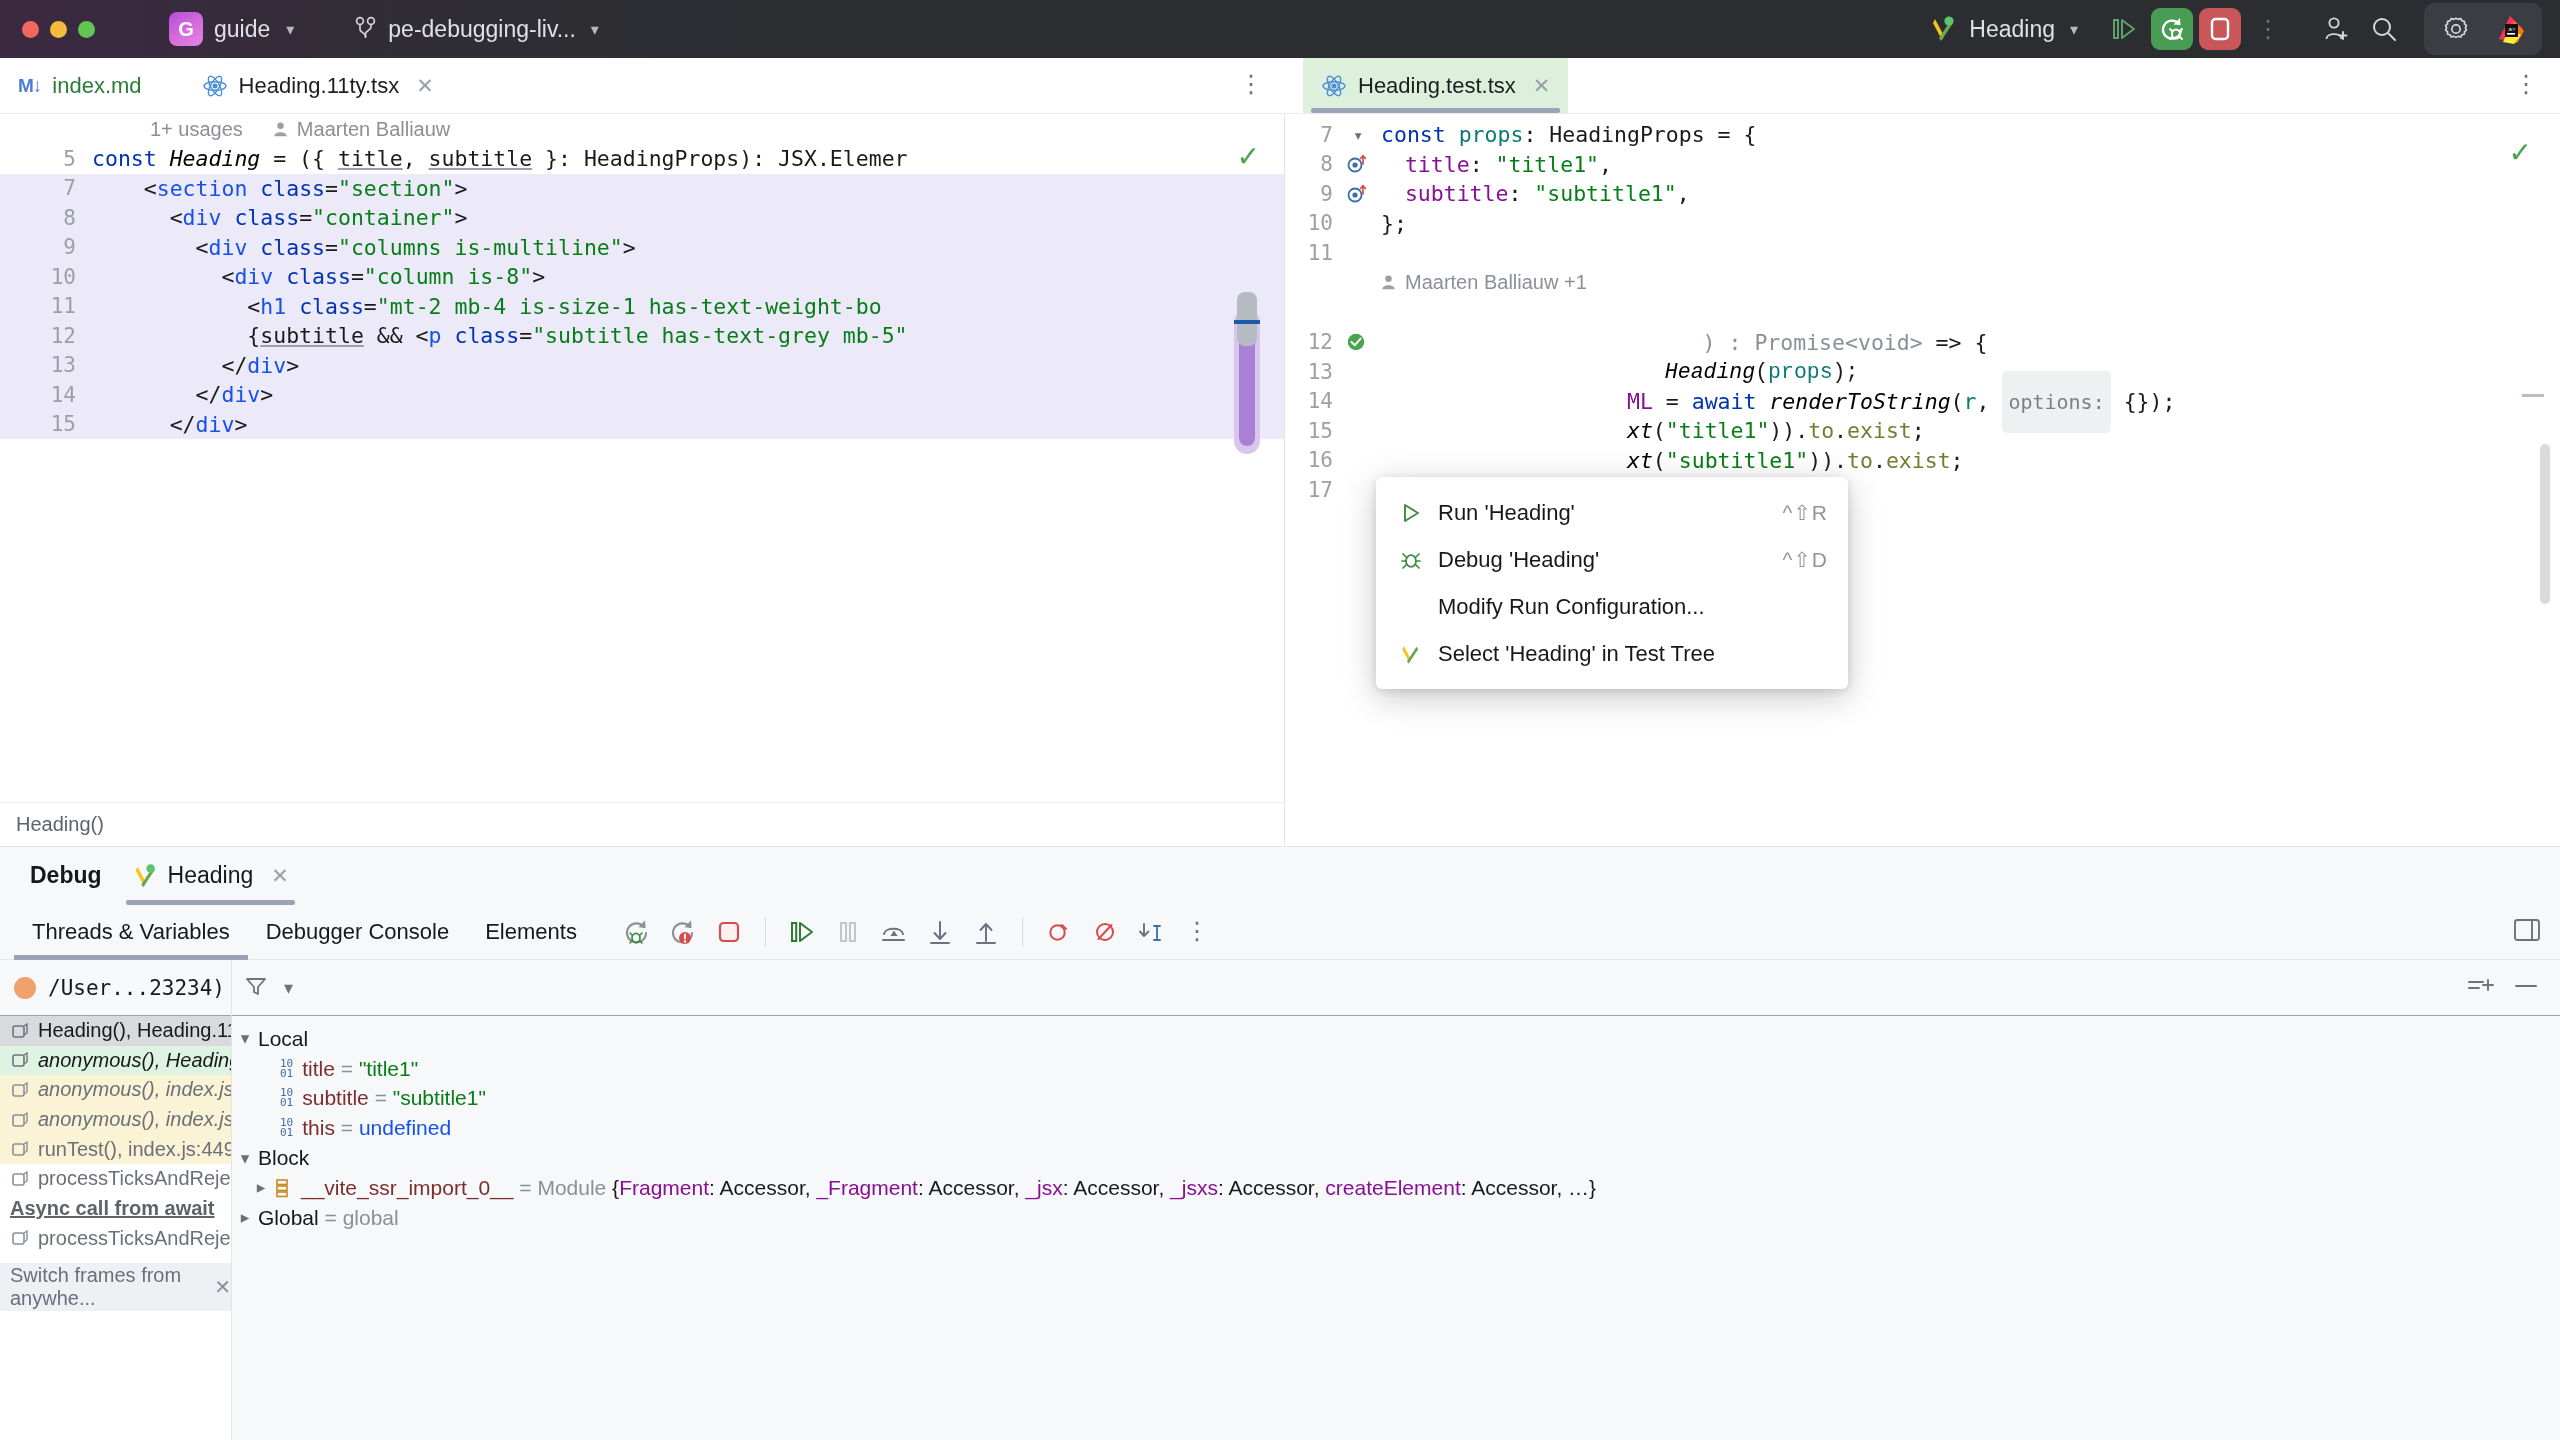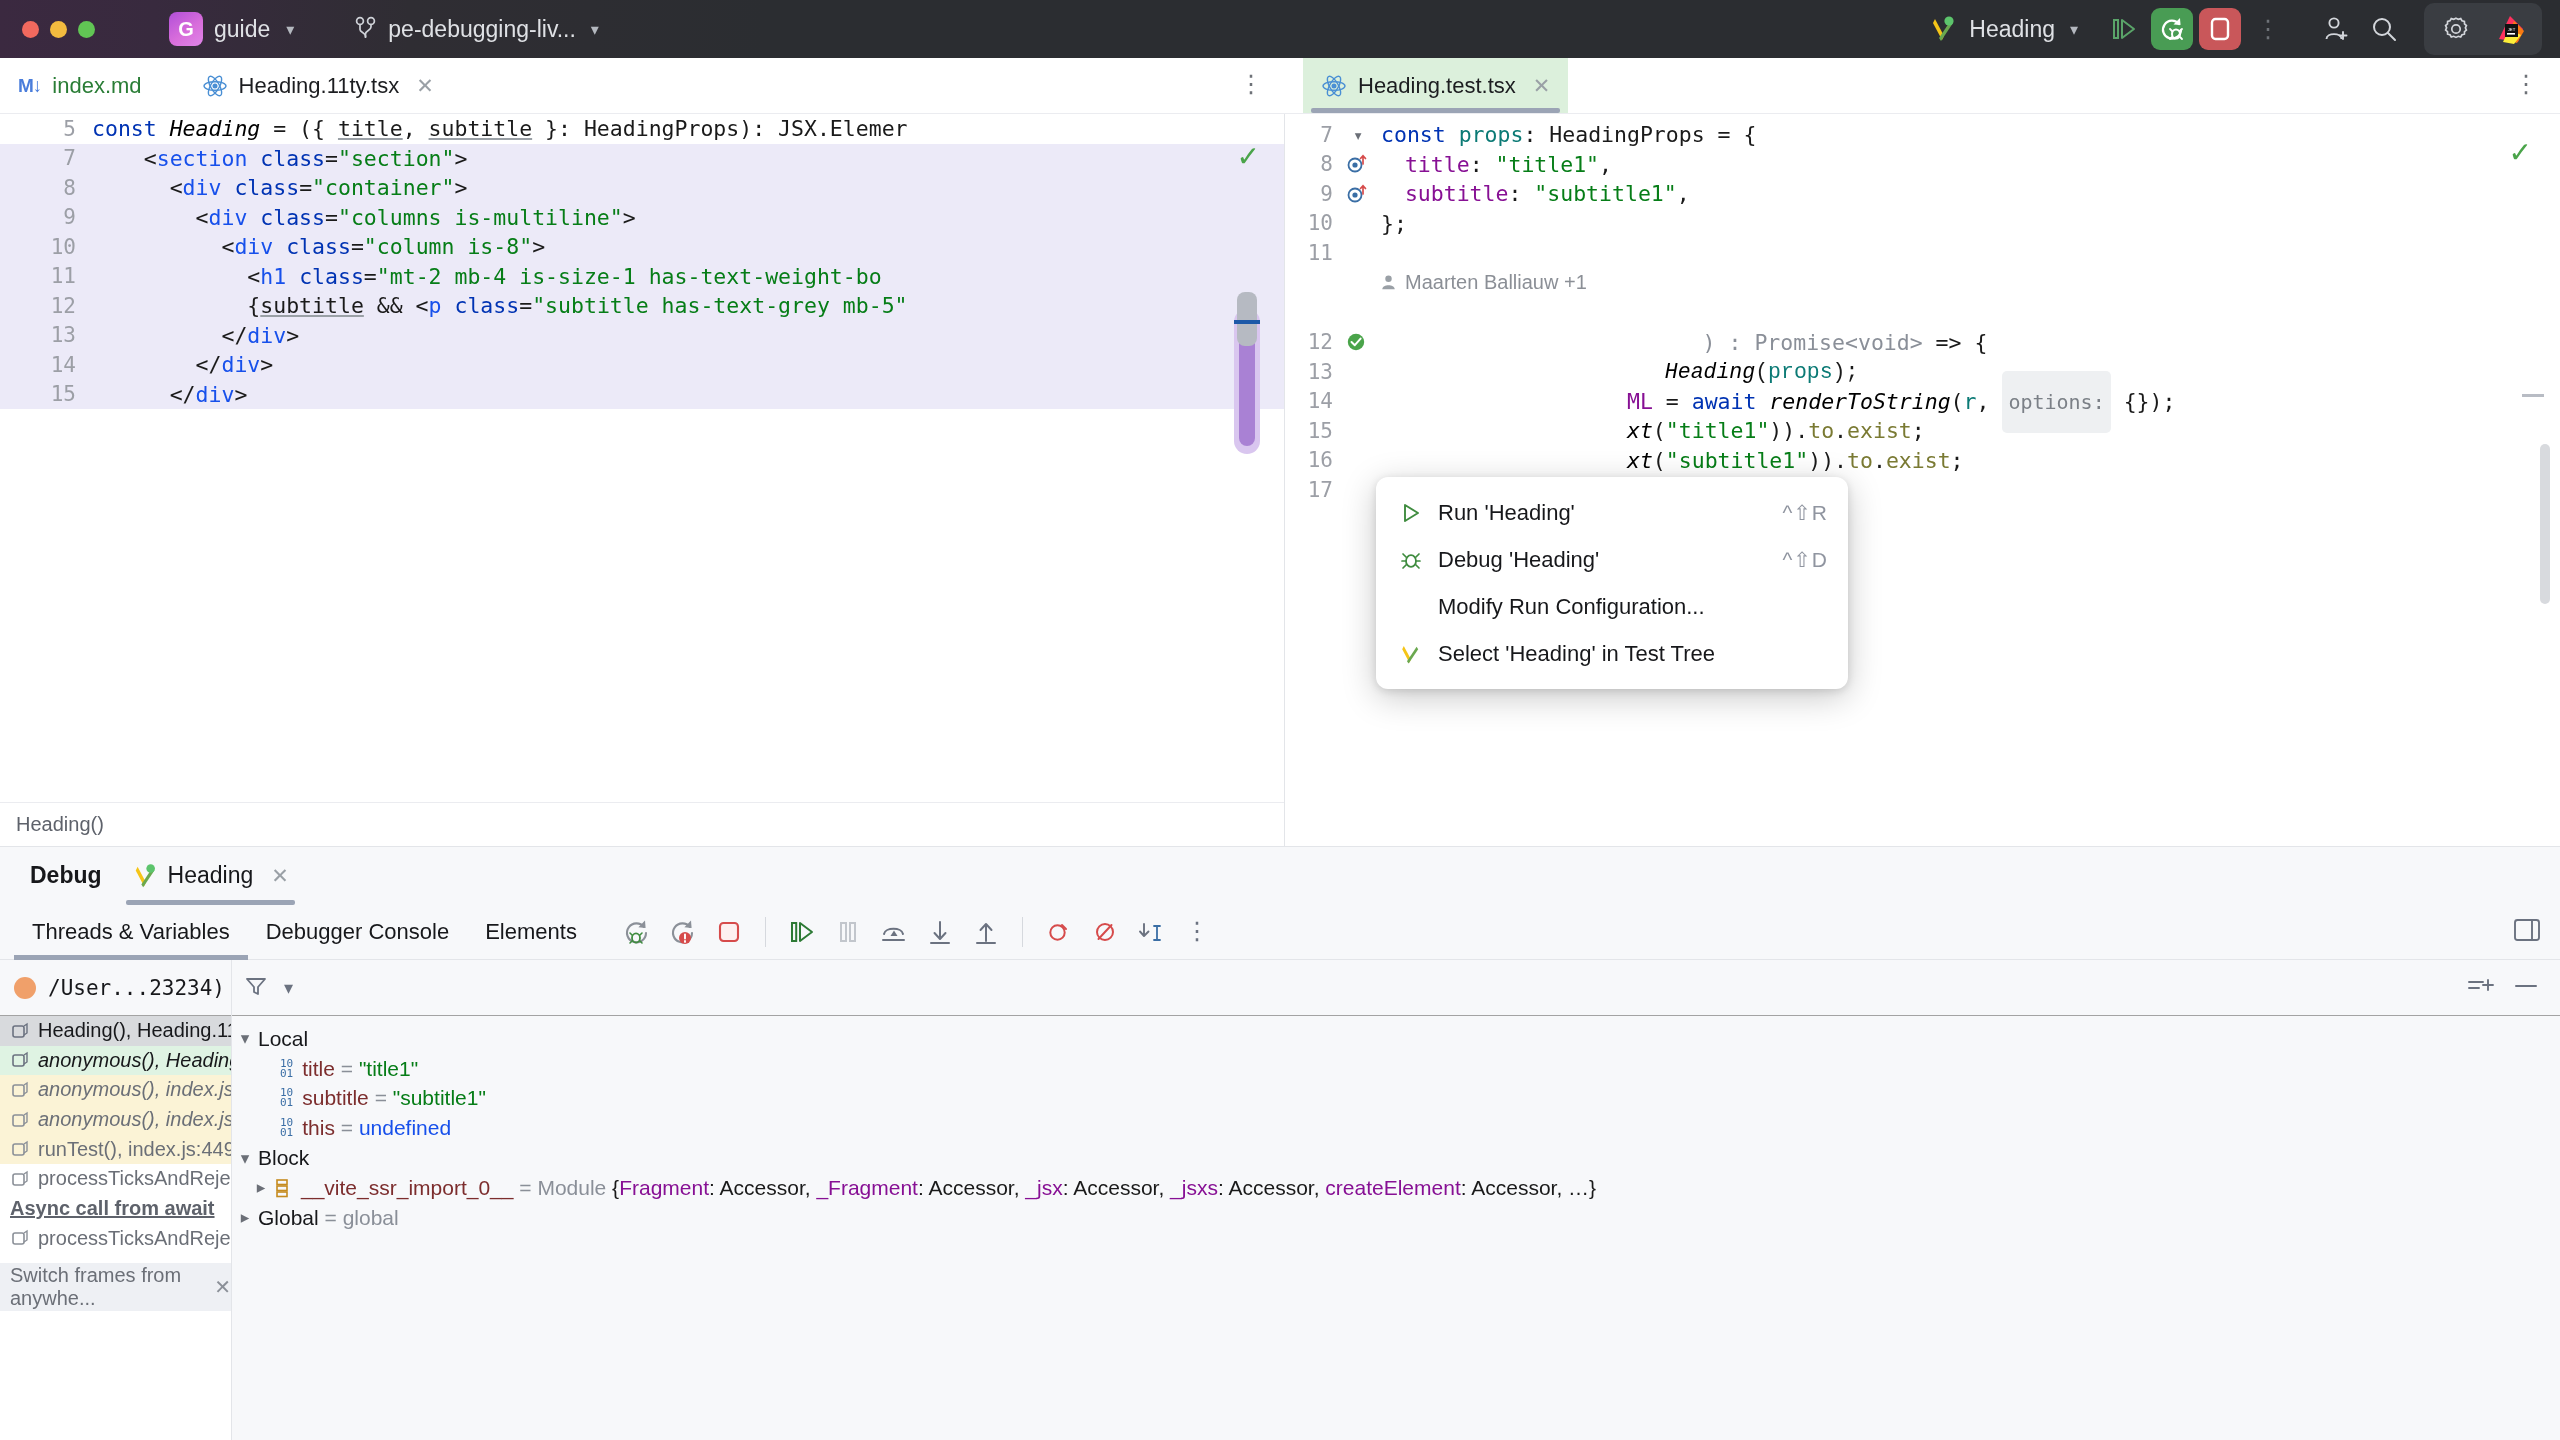--- a/index.html
+++ b/index.html
@@ -150,21 +150,21 @@
   .options-inlay {
     background: #eef0f2; color: #7b8087; border-radius: 5px;
     padding: 19px 6px; font-size: 20px;
   }
 
   .rgut-icons { display: inline-flex; align-items: center; gap: 2px; }
 
   
   .ctxmenu {
     position: absolute; left: 1376px; top: 477px; width: 472px;
-    background: #fff; border-radius: 12px;
+    background: #fff; border-radius: 6px;
     box-shadow: 0 8px 34px rgba(0,0,0,.22), 0 2px 8px rgba(0,0,0,.12);
     padding: 12px 0; z-index: 60;
   }
   .ctxitem {
     height: 47px; display: flex; align-items: center; gap: 14px;
     padding: 0 20px 0 22px; font-size: 22px; color: #17181b;
   }
   .ctxitem .ic { width: 26px; display:flex; align-items:center; justify-content:center; }
   .ctxitem .sc { margin-left: auto; color: #9095a0; font-size: 21px; letter-spacing: 1px; }
 
@@ -381,20 +381,30 @@
         <span class="kebab-v">⋮</span>
       </div>
     </div>
   </div>
 
   <div class="split">
 
     <div class="pane pane-left">
       <div class="codearea">
 
+        <div class="hint-row">
+          <span>1+ usages</span>
+          <span class="ppl">
+            <svg width="19" height="19" viewBox="0 0 20 20">
+              <circle cx="10" cy="6" r="3.4" fill="#9aa0a6"></circle>
+              <path d="M3.5 17 C3.5 11.5 16.5 11.5 16.5 17 Z" fill="#9aa0a6"></path>
+            </svg>
+            <span>Maarten Balliauw</span>
+          </span>
+        </div>
 
         <div class="cline">
           <span class="gut">5</span>
           <span class="ctext"><span class="kw">const </span><span class="fnit">Heading</span><span class="plain"> = ({ </span><span class="plain uline">title</span><span class="plain">, </span><span class="plain uline">subtitle</span><span class="plain"> }: HeadingProps): JSX.Elemer</span></span>
         </div>
 
 
         <div class="cline lv-highlight">
           <span class="gut">7</span>
           <span class="ctext"><span class="plain">    &lt;</span><span class="tagn">section </span><span class="attr">class</span><span class="plain">=</span><span class="str">"section"</span><span class="plain">&gt;</span></span>

